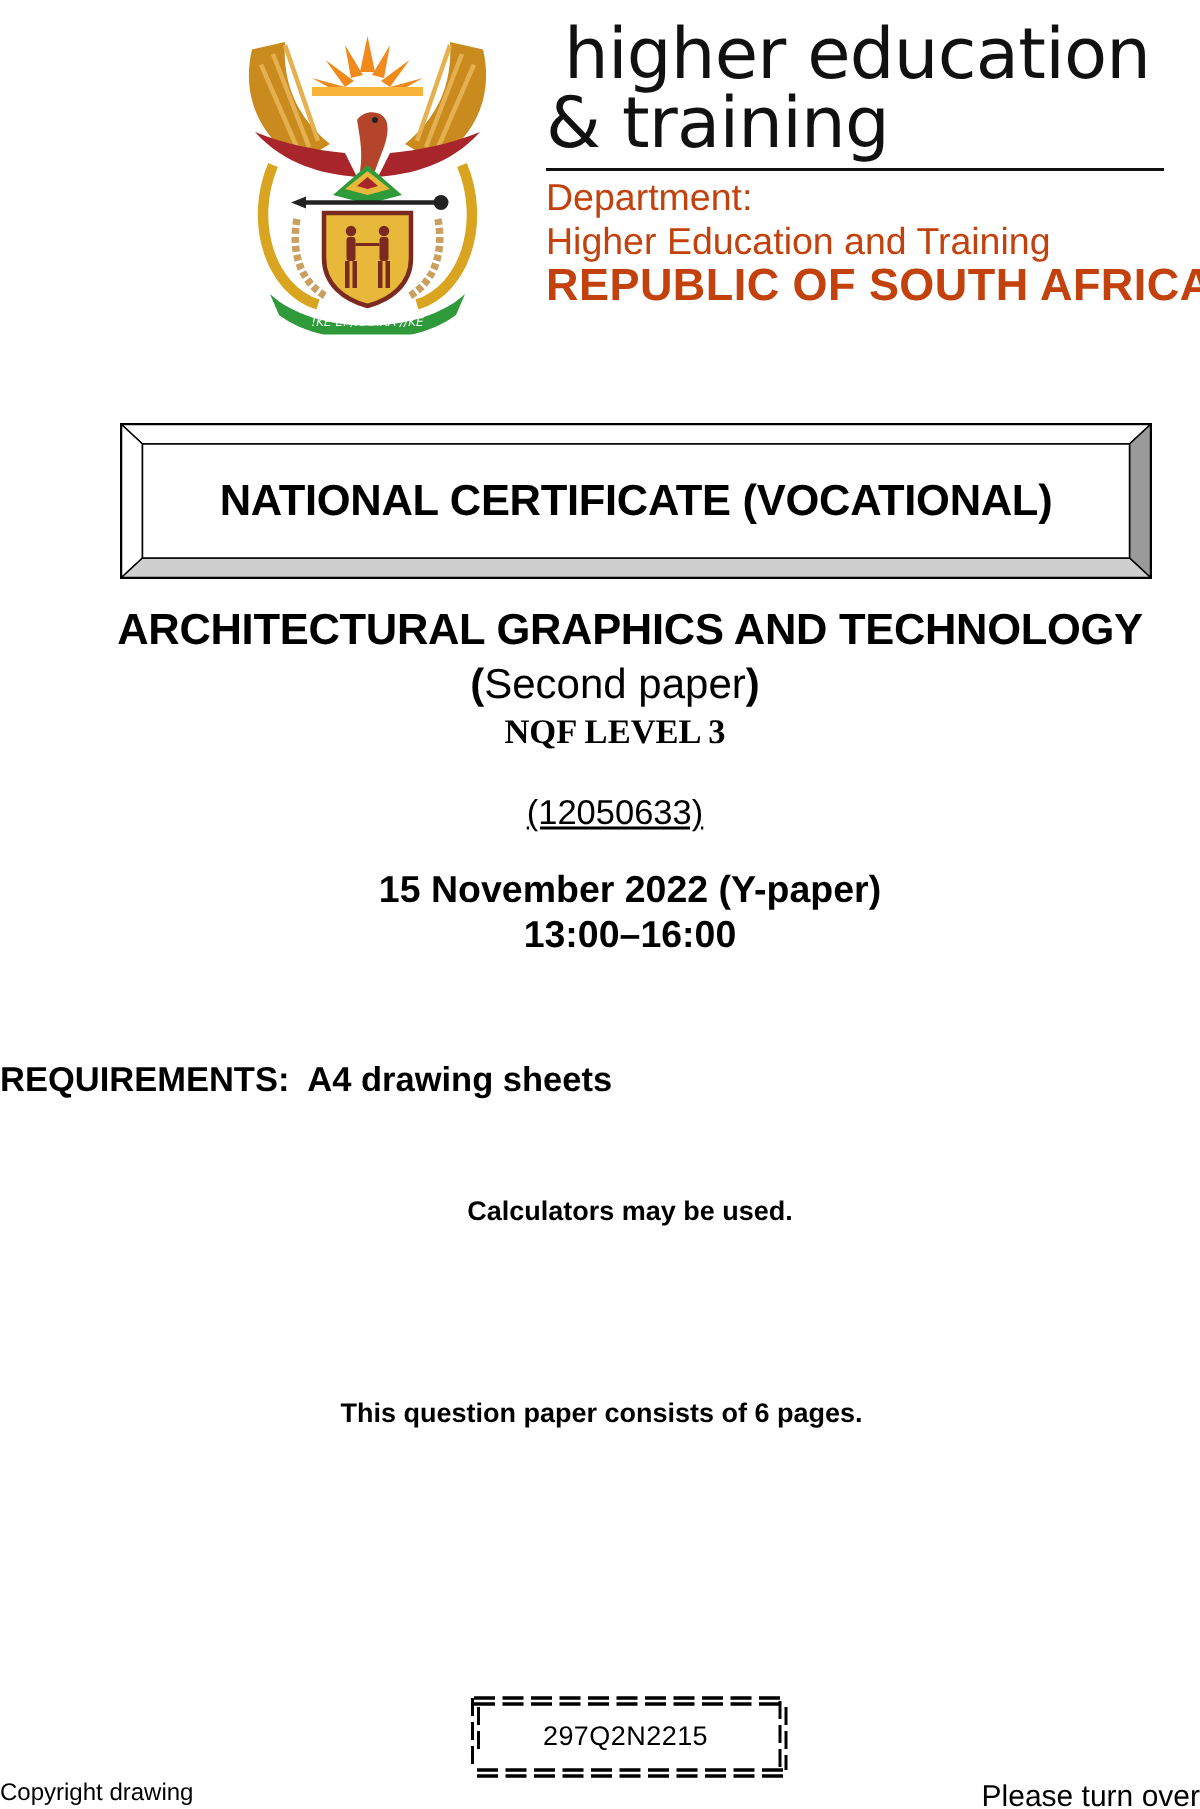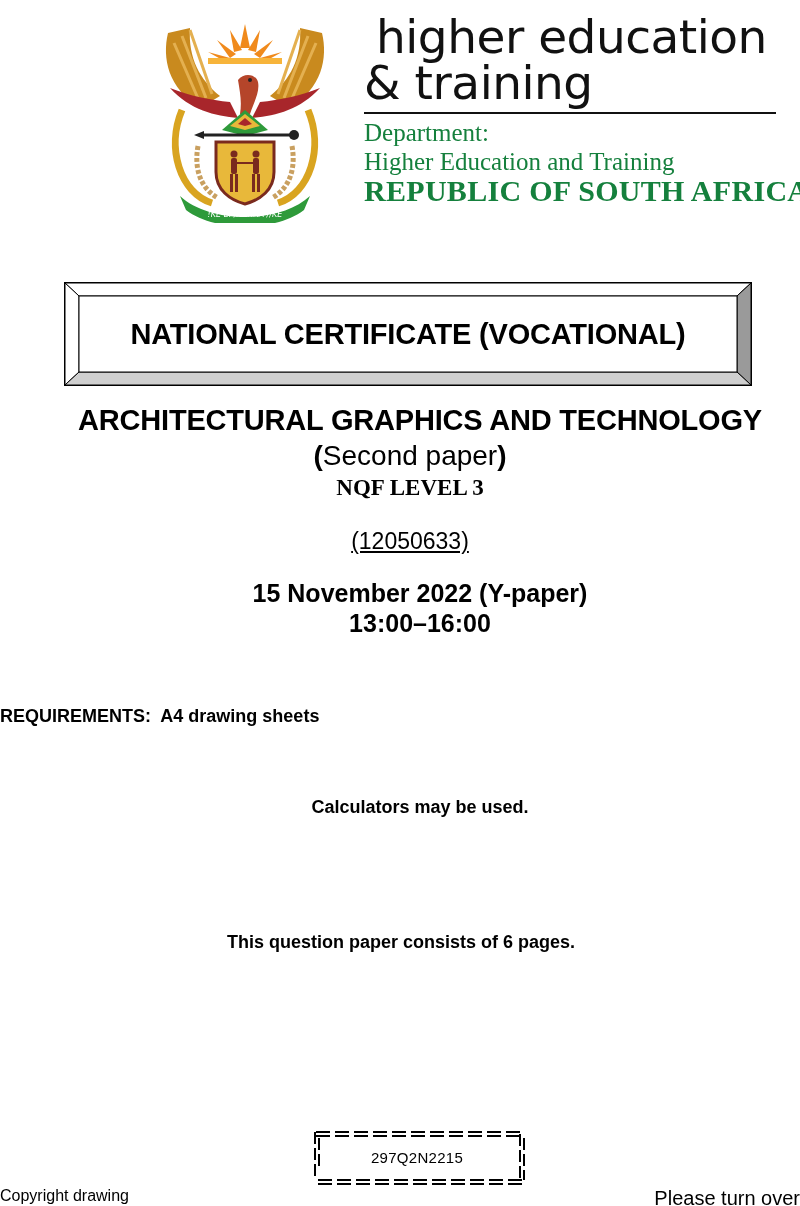--- a/index.html
+++ b/index.html
@@ -9,47 +9,47 @@
     .abs { position: absolute; }
 
     
     #coat-of-arms { left: 160px; top: 18px; width: 170px; height: 205px; }
 
     
     .brand-line { font-family: "DejaVu Sans", sans-serif; font-size: 47px; line-height: 46px; letter-spacing: -0.5px; color: #111; white-space: nowrap; }
     #brand-1 { left: 376px; top: 14px; }
     #brand-2 { left: 364px; top: 60px; text-align: right; }
     #brand-rule { left: 364px; top: 112px; width: 412px; height: 2px; background: #111; }
-    .dept-line { font-family: Liberation Serif, serif; font-size: 25px; line-height: 29px; color: #15803d; white-space: nowrap; }
+    .dept-line { font-family: Liberation Sans, sans-serif; font-size: 25px; line-height: 29px; color: #c2410c; white-space: nowrap; }
     #dept-1 { left: 364px; top: 118px; }
     #dept-2 { left: 364px; top: 147px; }
     #dept-3 { left: 364px; top: 176px; font-weight: bold; font-size: 30px; letter-spacing: 0.3px; }
 
     
-    #title-box { left: 64px; top: 282px; width: 688px; height: 80px; }
+    #title-box { left: 80px; top: 282px; width: 688px; height: 80px; }
     #title-box svg { position: absolute; left: 0; top: 0; }
     #title-text { position: absolute; left: 0; top: 0; width: 688px; height: 104px; display: flex; align-items: center; justify-content: center; font-weight: bold; font-size: 29px; letter-spacing: -0.2px; }
 
     .center-line { left: 10px; width: 800px; text-align: center; white-space: nowrap; }
     #subject { top: 404px; font-weight: bold; font-size: 29px; letter-spacing: -0.2px; left: 20px; }
     #paper { top: 440px; font-size: 28px; }
     #paper .bparen { font-weight: bold; }
     #level { top: 475px; font-weight: bold; font-size: 23px; font-family: Liberation Serif, serif; }
     #code { top: 528px; font-size: 23px; text-decoration: underline; }
     #date { top: 579px; font-weight: bold; font-size: 25px; left: 20px; }
     #time { top: 609px; font-weight: bold; font-size: 25px; left: 20px; }
 
-    #requirements { left: 0; top: 706px; font-weight: bold; font-size: 18px; white-space: pre; }
+    #requirements { left: 0; top: 706px; font-weight: bold; font-size: 23px; white-space: pre; }
     #calculators { left: 0; width: 840px; top: 797px; text-align: center; font-weight: bold; font-size: 18px; }
     #pages { left: 0; width: 802px; top: 932px; text-align: center; font-weight: bold; font-size: 18px; }
 
     
     #ref-box { left: 312px; top: 1128px; width: 215px; height: 58px; }
     #ref-box svg { position: absolute; left: 0; top: 0; }
-    #ref-text { position: absolute; left: 0; top: 0; width: 210px; height: 58px; display: flex; align-items: center; justify-content: center; font-size: 15px; letter-spacing: 0.3px; }
+    #ref-text { position: absolute; left: 0; top: 0; width: 210px; height: 58px; display: flex; align-items: center; justify-content: center; font-size: 18px; letter-spacing: 0.3px; }
 
     #footer-left { left: 0; top: 1187px; font-size: 16px; }
     #footer-right { right: 0; top: 1187px; font-size: 20px; }
   </style>
 </head>
 <body>
 
 <div id="coat-of-arms" class="abs">
   <svg width="170" height="205" viewBox="0 0 170 205">
 

